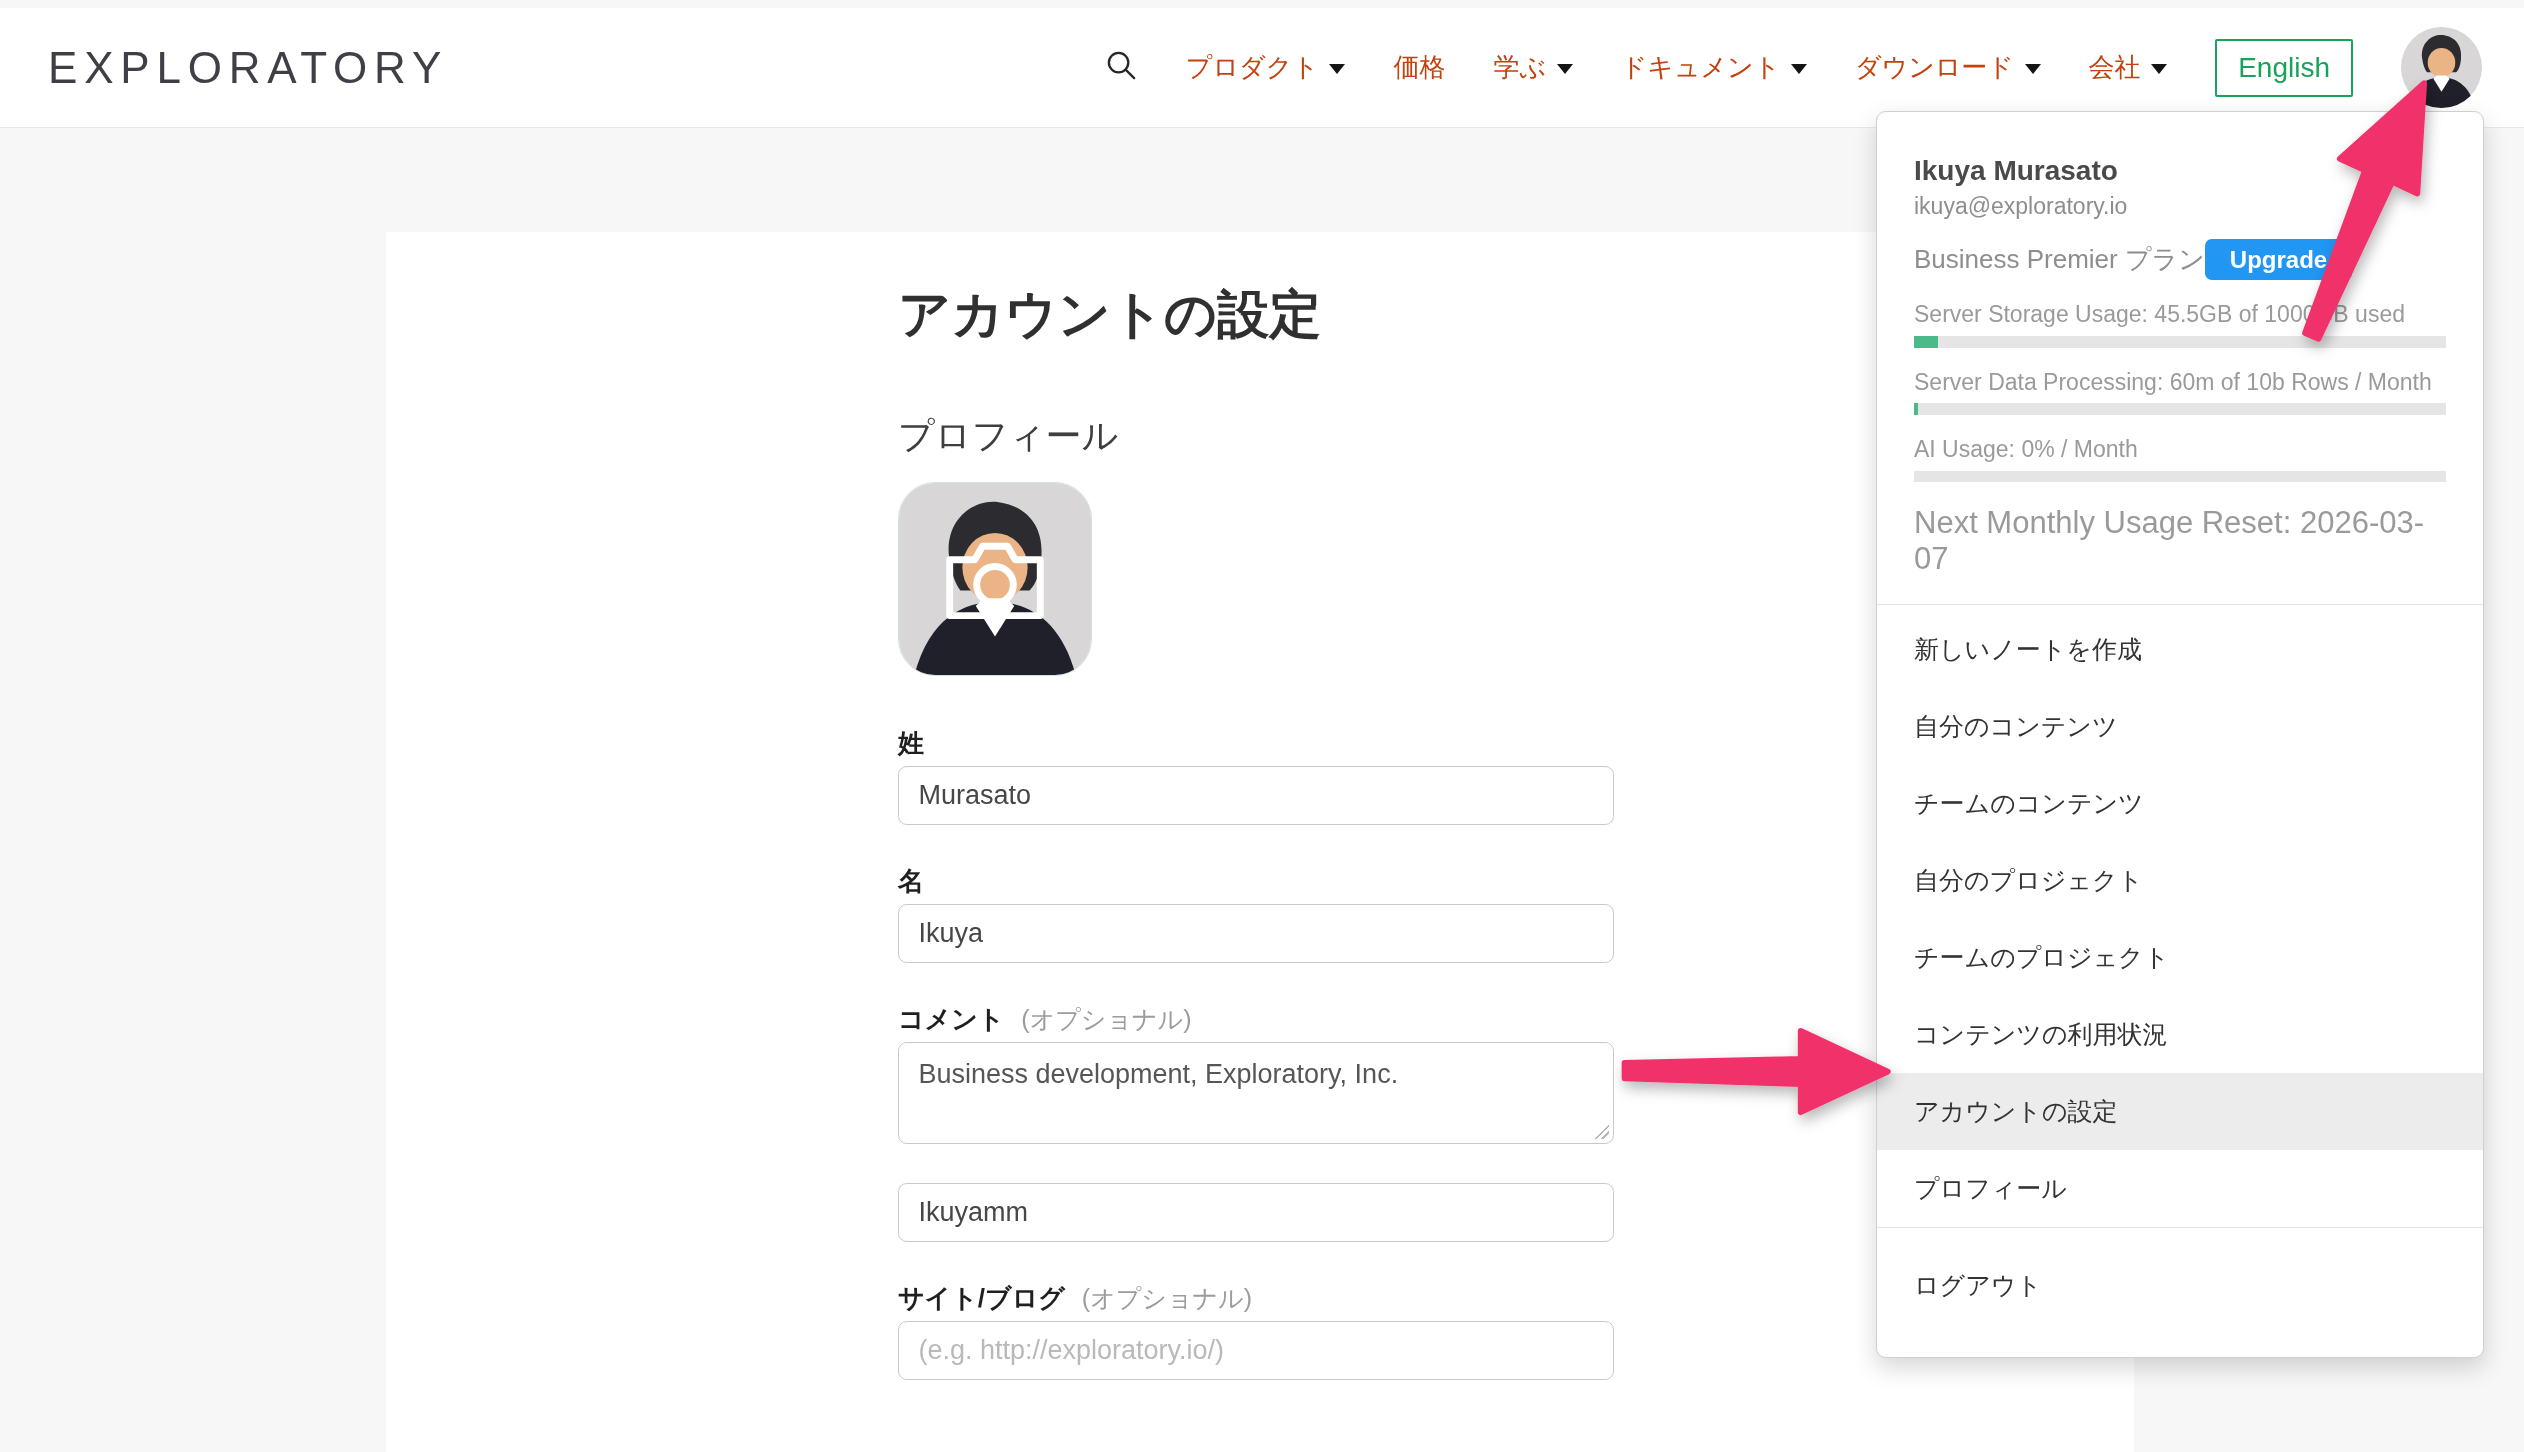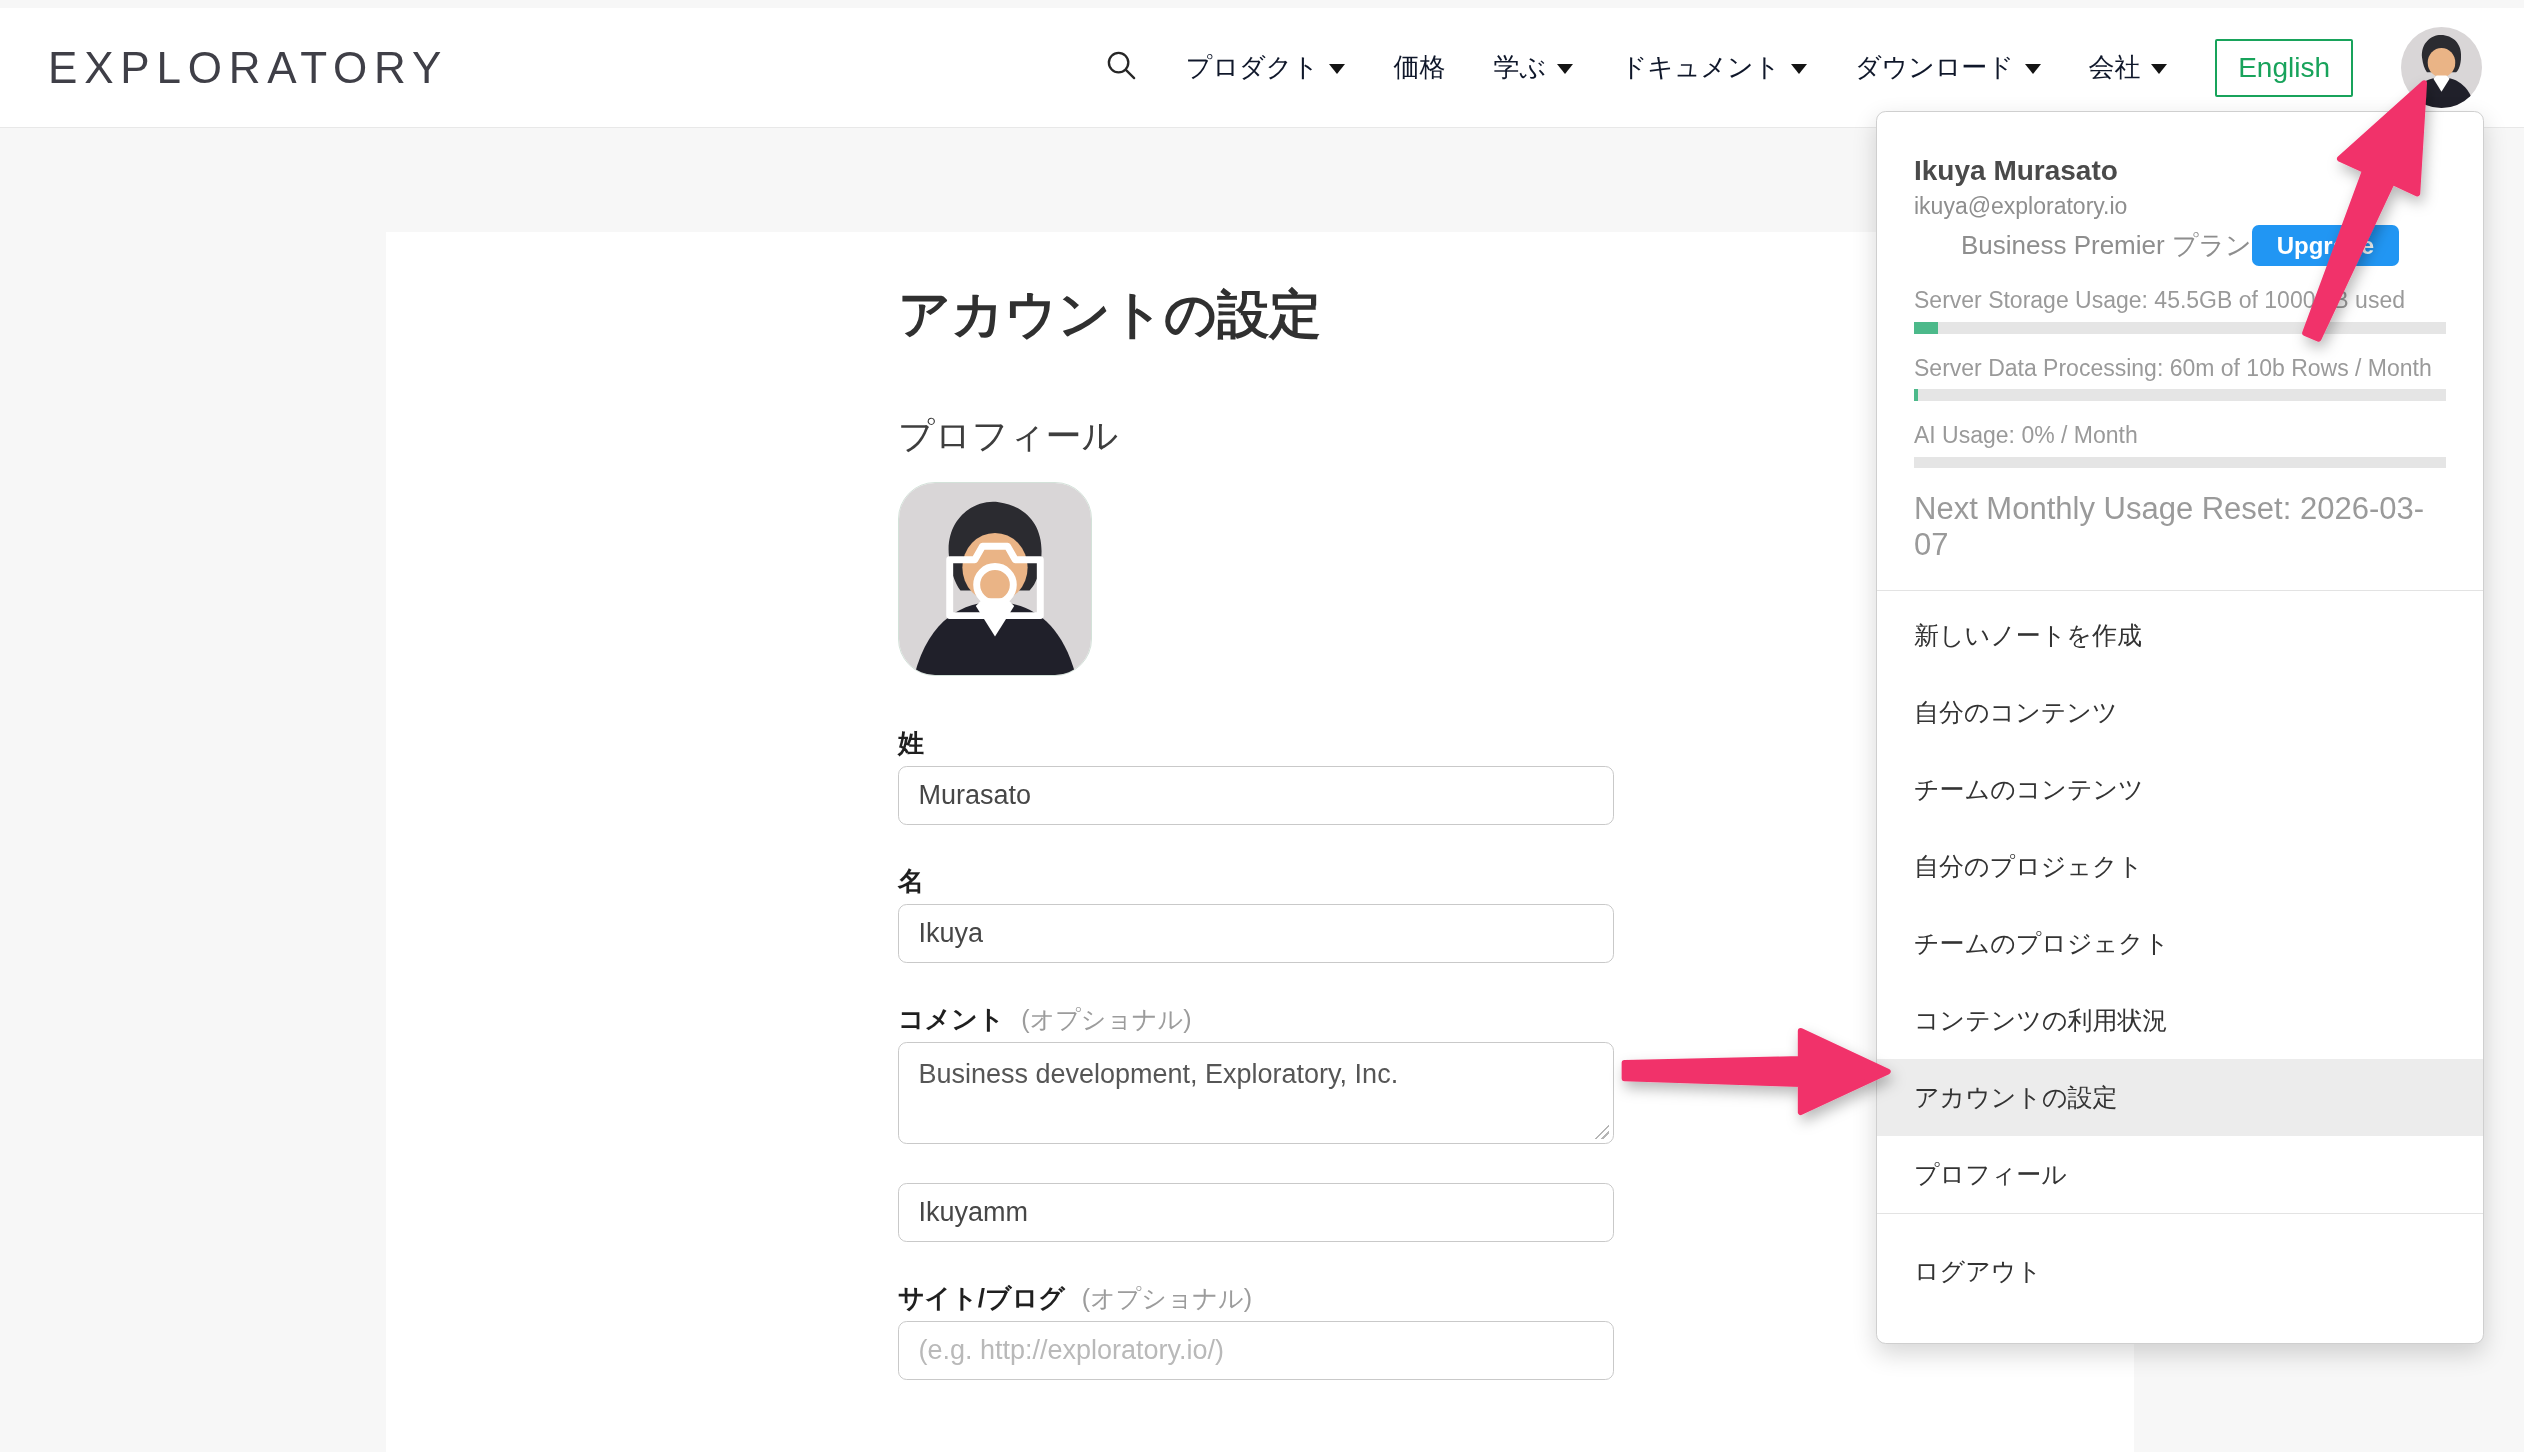--- a/index.html
+++ b/index.html
@@ -20,21 +20,21 @@
   .logo {
     margin-left:48px; font-size:44px; font-weight:300;
     letter-spacing:6.8px; color:#3f3f47;
   }
   .nav-right {
     margin-left:auto; margin-right:43px;
     display:flex; align-items:center; gap:48px;
   }
   .nav-link {
     display:flex; align-items:center; gap:10.6px;
-    font-size:26px; font-weight:500; color:#0f172a; cursor:pointer;
+    font-size:26px; font-weight:500; color:#c2410c; cursor:pointer;
     white-space:nowrap;
   }
   .caret {
     width:0; height:0;
     border-left:8.7px solid transparent; border-right:8.7px solid transparent;
     border-top:10.6px solid #141414; margin-top:3.9px;
   }
   .search-btn { display:flex; align-items:center; cursor:pointer; }
   .lang-btn {
     border:2.9px solid #18a35b; color:#18a35b; background:#fff;
@@ -88,21 +88,21 @@
 
   
   .dropdown {
     position:absolute; left:1876px; top:111px; width:608px;
     background:#fff; border:1px solid #cfcfcf; border-radius:9.7px;
     box-shadow:0 9.7px 25px rgba(0,0,0,.16); z-index:10; overflow:hidden;
   }
   .dd-header { padding:43px 37px 27px 37px; }
   .dd-name  { font-size:28px; font-weight:700; color:#4a4a4a; }
   .dd-email { margin-top:5.8px; font-size:23px; color:#8e8e8e; }
-  .dd-plan-row { margin-top:5px; display:flex; align-items:center; justify-content:center; }
+  .dd-plan-row { margin-top:19px; display:flex; align-items:center; justify-content:flex-start; }
   .dd-plan { font-size:26px; color:#8e8e8e; }
   .upgrade-btn {
     background:#2196f3; color:#fff; border:none; border-radius:6.8px;
     font-size:24px; font-weight:700; padding:6.8px 25px; cursor:pointer;
     font-family:inherit;
   }
   .usage-label { margin-top:21px; font-size:23px; color:#9a9a9a; white-space:nowrap; }
   .bar { margin-top:7.7px; height:11.6px; background:#e5e5e5; }
   .bar .fill { height:100%; background:#4cb98a; }
   .dd-reset { margin-top:23px; font-size:31px; color:#9a9a9a; }

